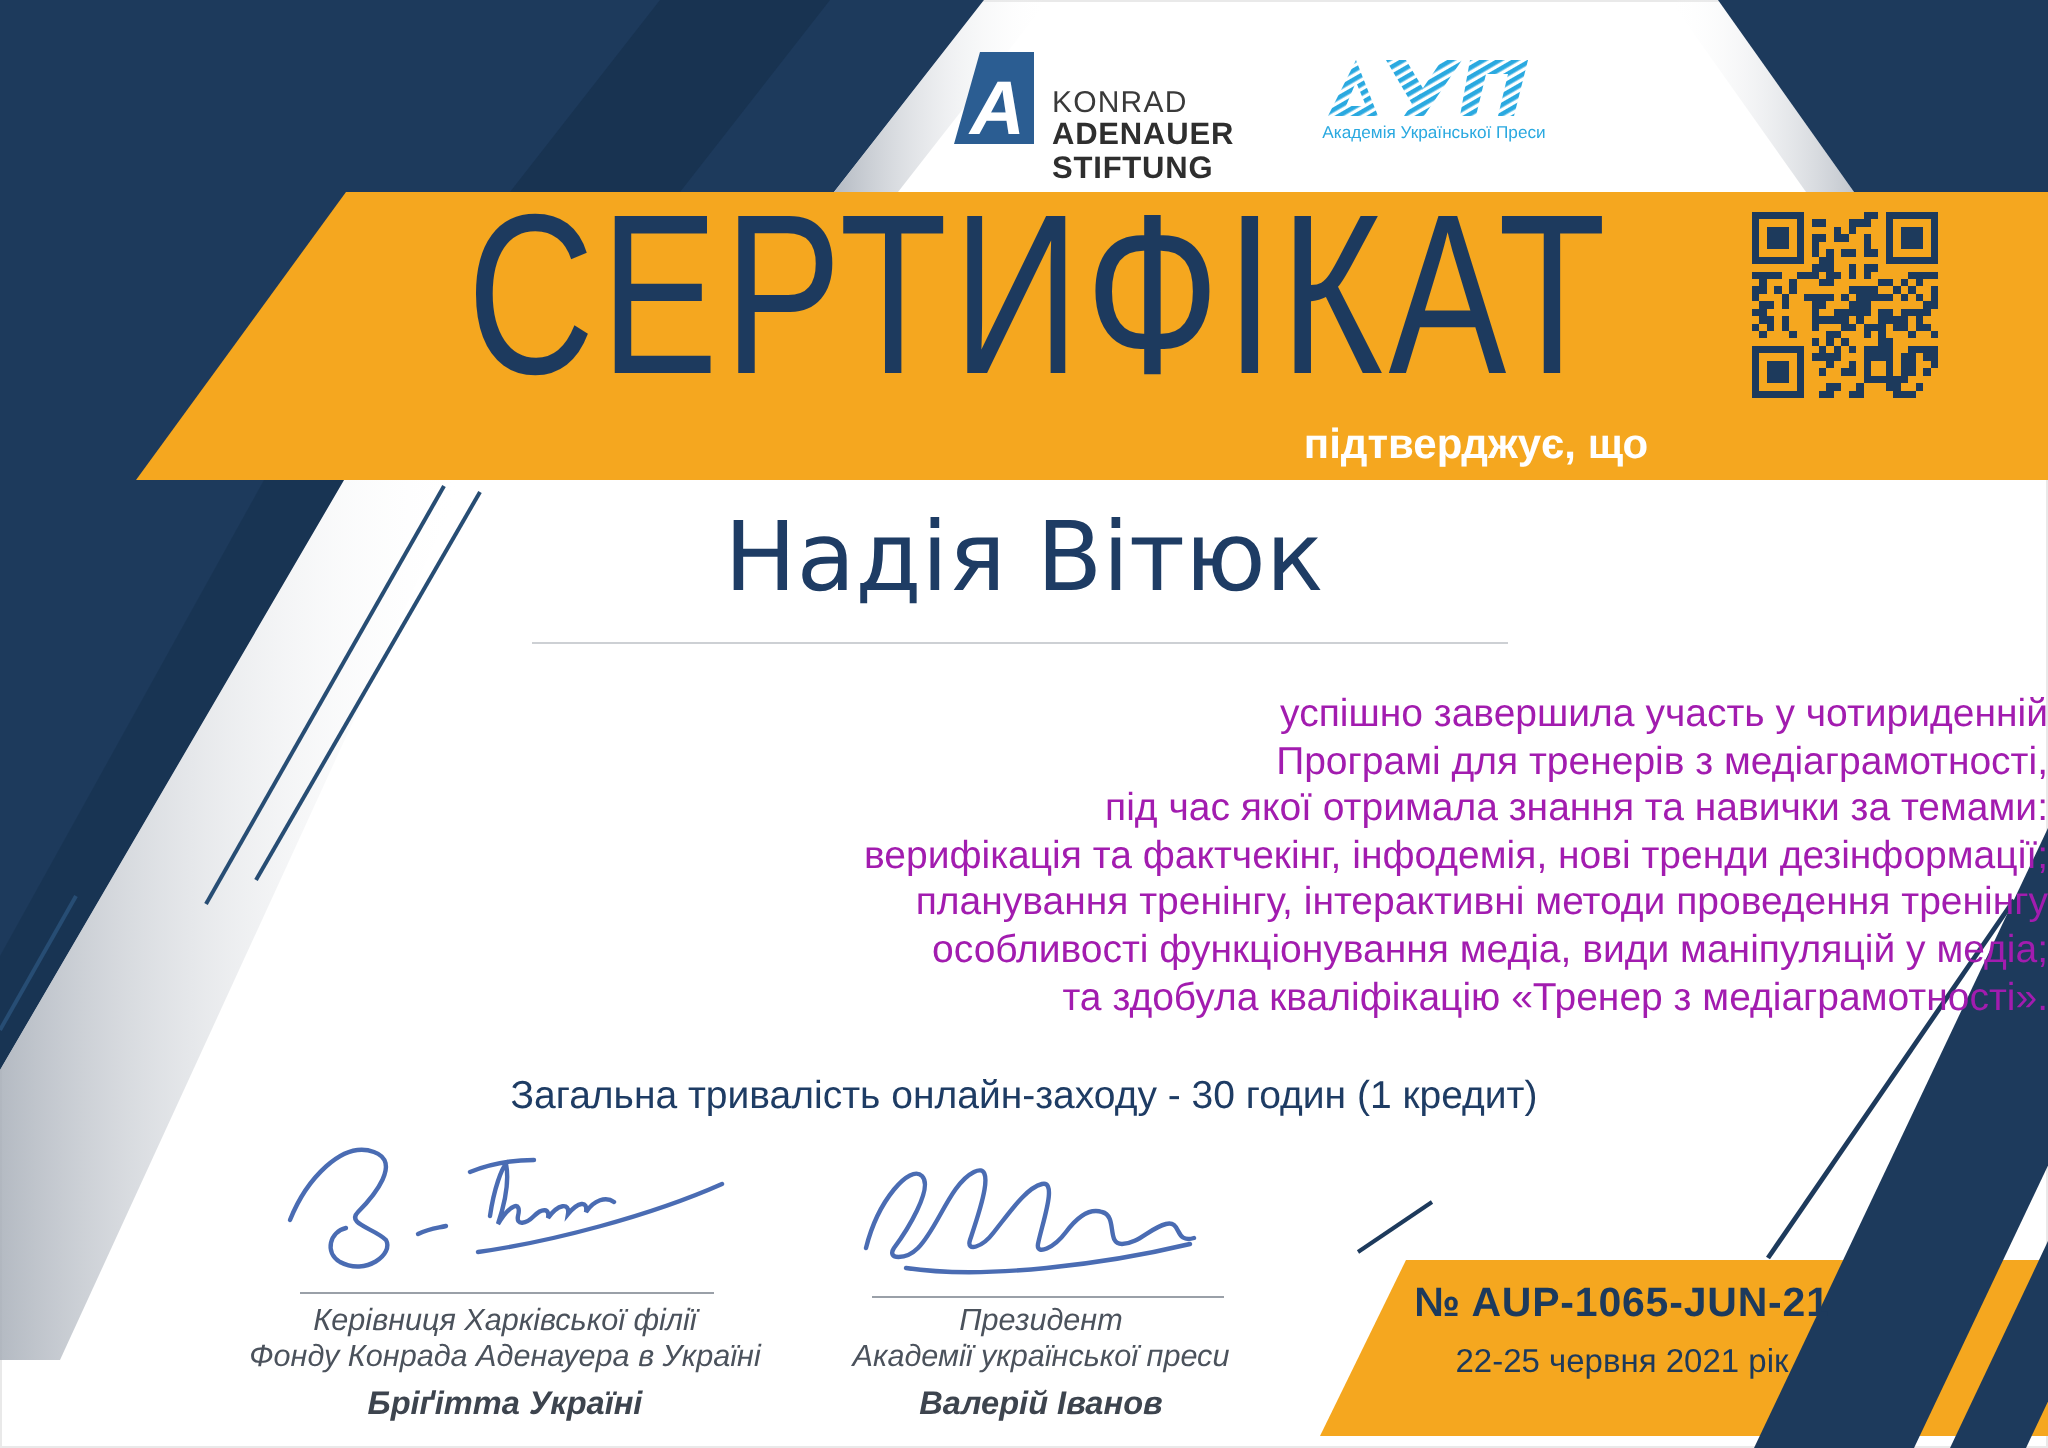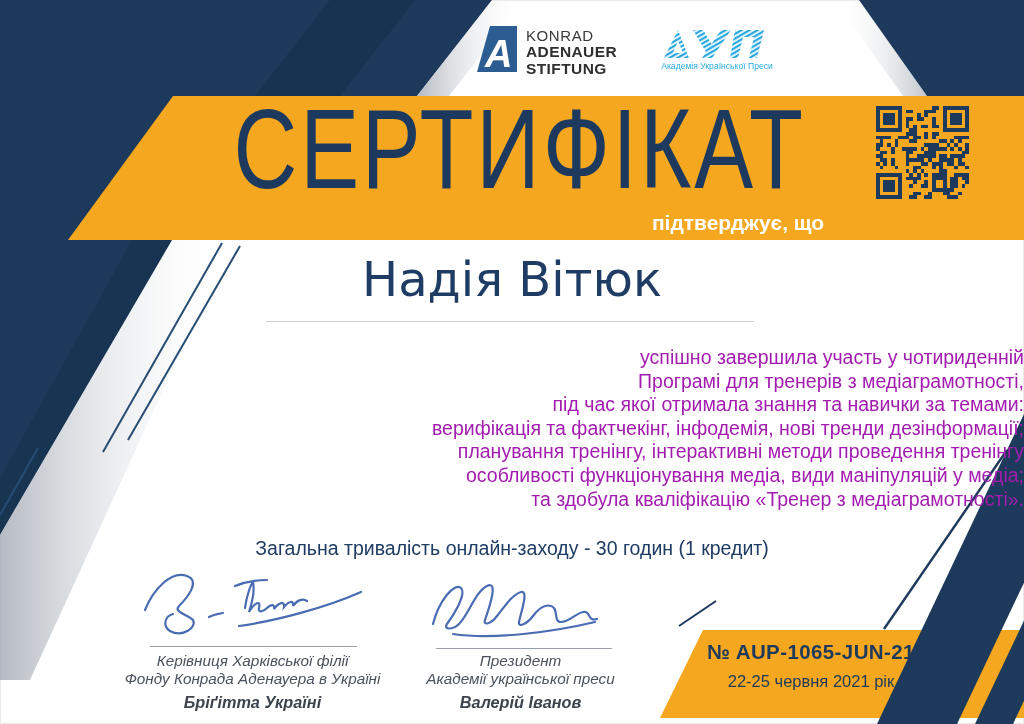--- a/index.html
+++ b/index.html
@@ -4,21 +4,21 @@
 <style>
   html,body{margin:0;padding:0;background:#ffffff;}
   .cert{
     position:relative;width:1024px;height:724px;background:#ffffff;overflow:hidden;
     font-family:"Liberation Sans",sans-serif;box-shadow:inset 0 0 0 1px #e9e9e9;
   }
   svg.bg{position:absolute;left:0;top:0;width:1024px;height:724px;}
 
   
   .logo-kas{position:absolute;left:477px;top:26px;display:flex;gap:9px;align-items:flex-start;}
-  .kas-text{display:flex;flex-direction:column;justify-content:flex-end;padding-top:2px;}
+  .kas-text{display:flex;flex-direction:column;justify-content:flex-end;padding-top:2px;margin-top:16px;}
   .kas-l1{font-size:15px;letter-spacing:.6px;color:#3a3a3a;font-weight:400;line-height:16px;}
   .kas-l2,.kas-l3{font-size:15.5px;letter-spacing:.4px;color:#2e2e2e;font-weight:700;line-height:16.5px;}
   .logo-aup{position:absolute;left:654px;top:24px;}
 
   
   .title-wrap{position:absolute;left:122px;top:96px;width:796px;height:140px;display:flex;align-items:flex-start;justify-content:center;}
   .title-inner{font-size:95px;letter-spacing:3px;color:#1d3a5e;transform:scale(.93,1.2);transform-origin:50% 58%;white-space:nowrap;font-weight:400;}
   .confirms{position:absolute;left:618px;top:211px;width:240px;text-align:center;color:#ffffff;font-weight:700;font-size:21px;}
   .qr{position:absolute;left:876px;top:106px;width:93px;height:93px;}
 

